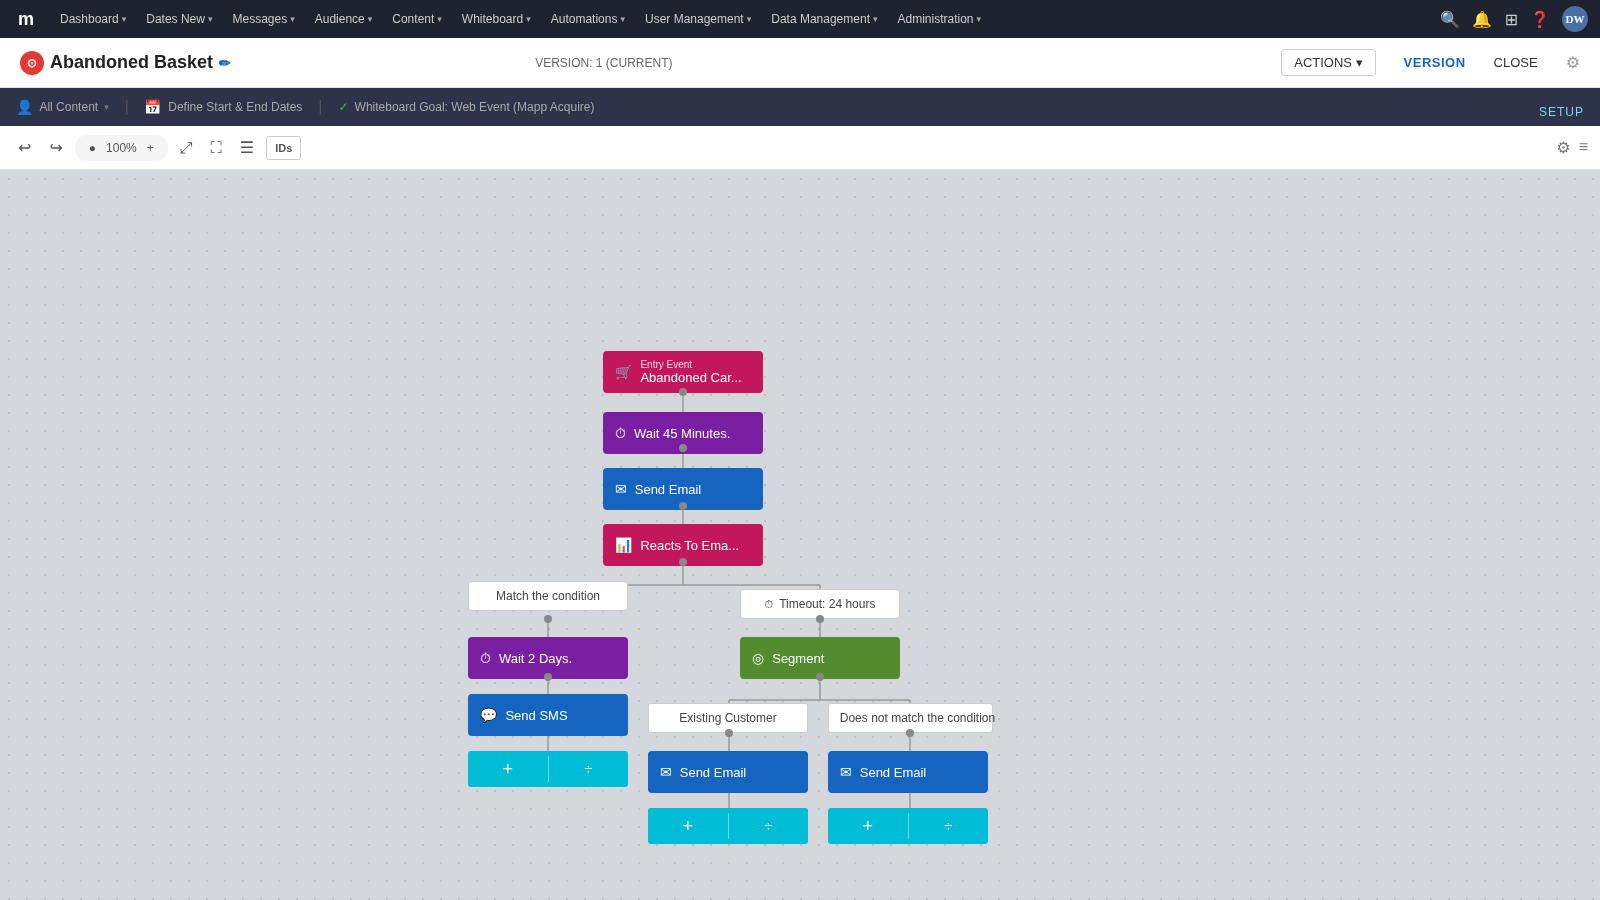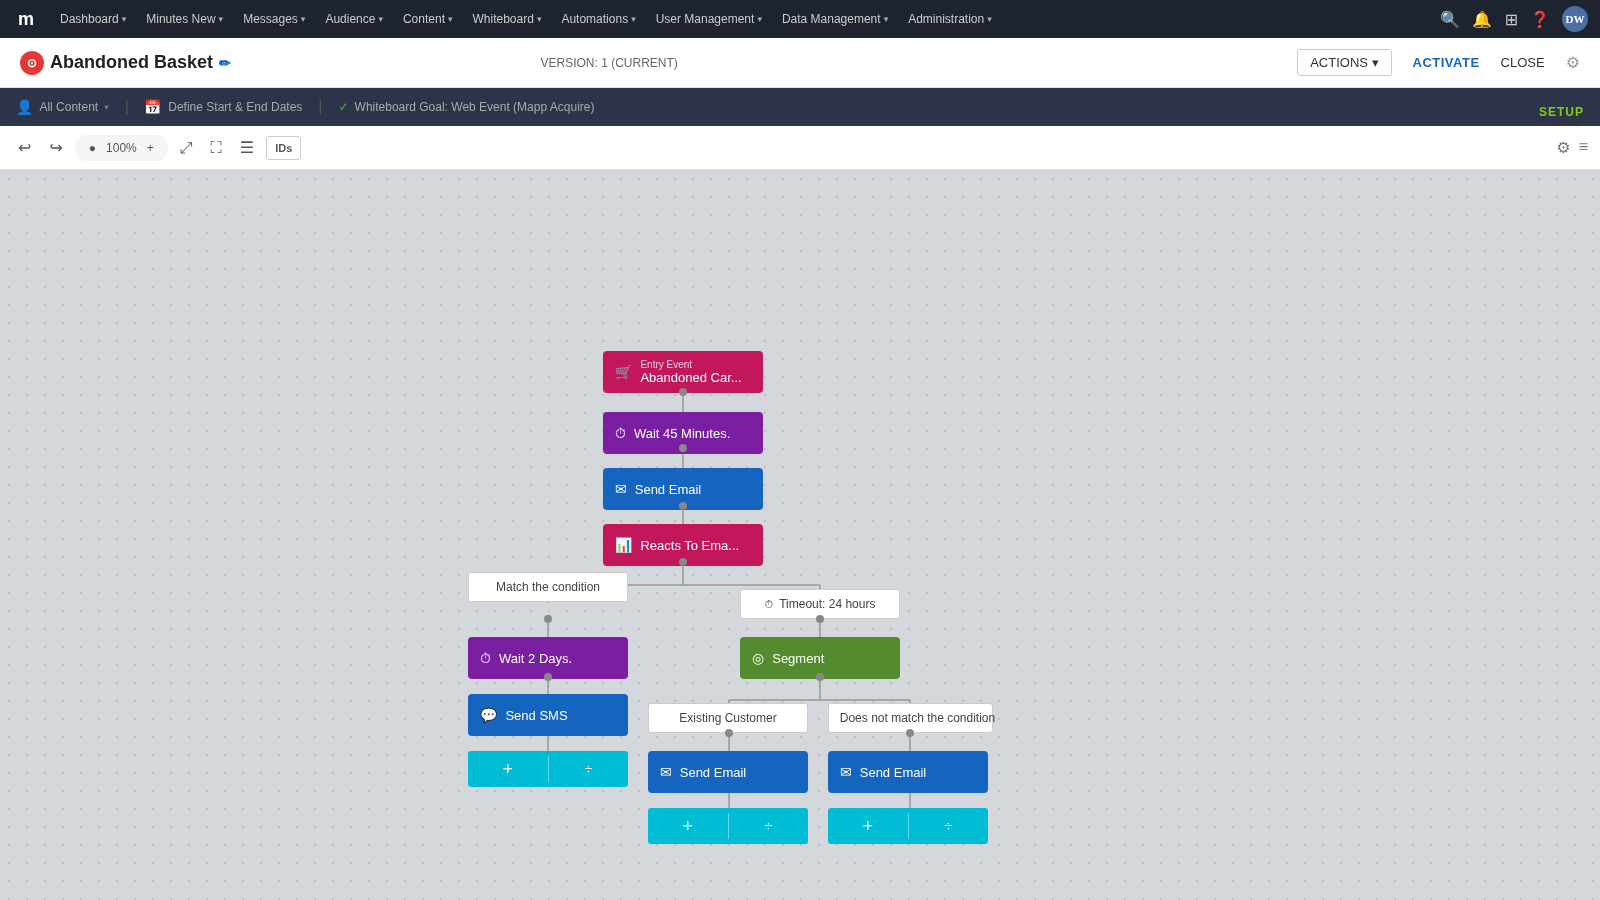--- a/index.html
+++ b/index.html
@@ -75,21 +75,21 @@
       font-size: 12px;
     }
     .title-bar .edit-icon { color: #1565c0; cursor: pointer; font-size: 14px; }
     .title-bar .version {
       margin: 0 auto;
       font-size: 12px;
       color: #666;
       font-weight: 500;
     }
     .title-bar .actions {
-      display: flex; align-items: center; gap: 21px;
+      display: flex; align-items: center; gap: 28px;
       margin-left: auto;
     }
     .btn-actions {
       border: 1px solid #ccc;
       background: #fff;
       color: #333;
       font-size: 13px;
       padding: 5px 12px;
       cursor: pointer;
       border-radius: 3px;
@@ -126,23 +126,23 @@
     .toolbar-bar .tb-item {
       color: #aaa;
       font-size: 12px;
       display: flex; align-items: center; gap: 6px;
       cursor: pointer;
     }
     .toolbar-bar .tb-item .tb-icon { font-size: 14px; }
     .toolbar-bar .tb-separator { color: #555; }
     .toolbar-bar .setup-btn {
       margin-left: auto;
-      color: #84cc16;
-      font-size: 12px;
-      font-weight: 700;
+      color: #7dd3fc;
+      font-size: 12px;
+      font-weight: 400;
       letter-spacing: 1px;
       cursor: pointer;
       margin-top: 9px;
     }
     .checkmark { color: #4caf50; }
 
     
     .canvas-toolbar {
       background: #fff;
       height: 44px;
@@ -297,21 +297,21 @@
 </head>
 <body>
 
 <nav class="top-nav">
   <div class="logo">m</div>
   <div class="nav-item">
     <span>Dashboard</span>
     <span class="chevron">▾</span>
   </div>
   <div class="nav-item">
-    <span>Minutes New</span>
+    <span>Dates New</span>
     <span class="chevron">▾</span>
   </div>
   <div class="nav-item">
     <span>Messages</span>
     <span class="chevron">▾</span>
   </div>
   <div class="nav-item">
     <span>Audience</span>
     <span class="chevron">▾</span>
   </div>
@@ -353,21 +353,21 @@
     <div class="icon-circle">⊙</div>
     <span>Abandoned Basket</span>
     <span class="edit-icon">✏</span>
   </div>
   <div class="version">VERSION: 1 (CURRENT)</div>
   <div class="actions">
     <button class="btn-actions">
       <span>ACTIONS</span>
       <span>▾</span>
     </button>
-    <button class="btn-activate">ACTIVATE</button>
+    <button class="btn-activate">VERSION</button>
     <button class="btn-close">CLOSE</button>
     <span class="settings-icon">⚙</span>
   </div>
 </div>
 
 <div class="toolbar-bar">
   <div class="tb-item">
     <span class="tb-icon">👤</span>
     <span>All Content</span>
     <span style="font-size:9px;color:#777;">▾</span>
@@ -461,21 +461,21 @@
   <div class="node node-blue" style="left:603px; top:298px; width:160px;">
     <span class="node-icon">✉</span>
     <span>Send Email</span>
   </div>
 
   <div class="node node-pink" style="left:603px; top:354px; width:160px;">
     <span class="node-icon">📊</span>
     <span>Reacts To Ema...</span>
   </div>
 
-  <div class="condition-box" style="left:468px; top:402px; width:160px;">
+  <div class="condition-box" style="left:468px; top:411px; width:160px;">
     <span>Match the condition</span>
   </div>
 
   <div class="condition-box timeout" style="left:740px; top:419px; width:160px;">
     <span style="font-size:11px;">⏱</span>
     <span>Timeout: 24 hours</span>
   </div>
 
   <div class="node node-purple" style="left:468px; top:467px; width:160px;">
     <span class="node-icon">⏱</span>

